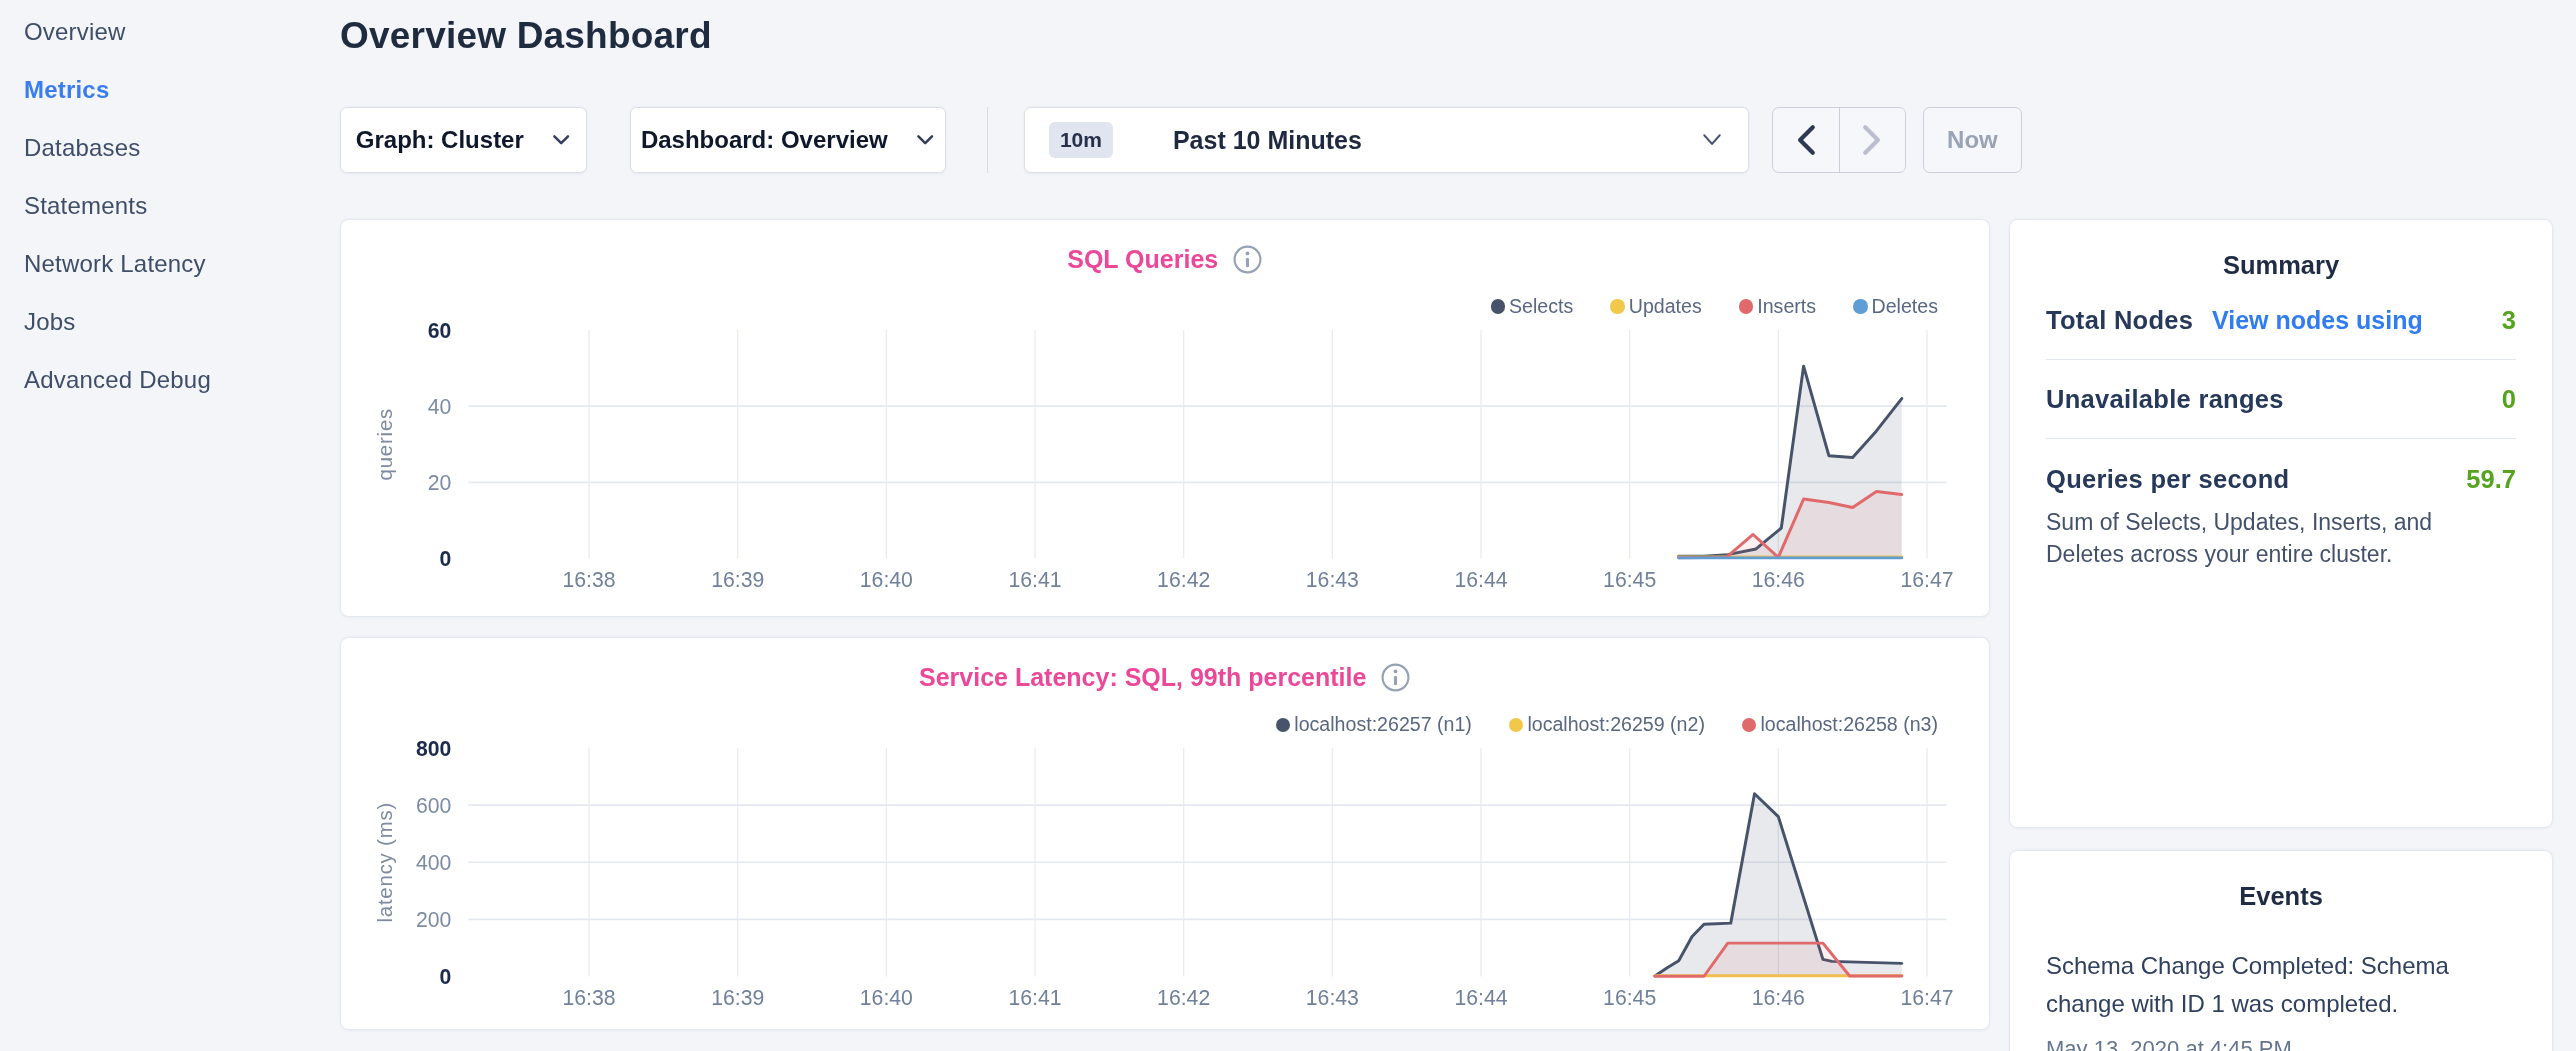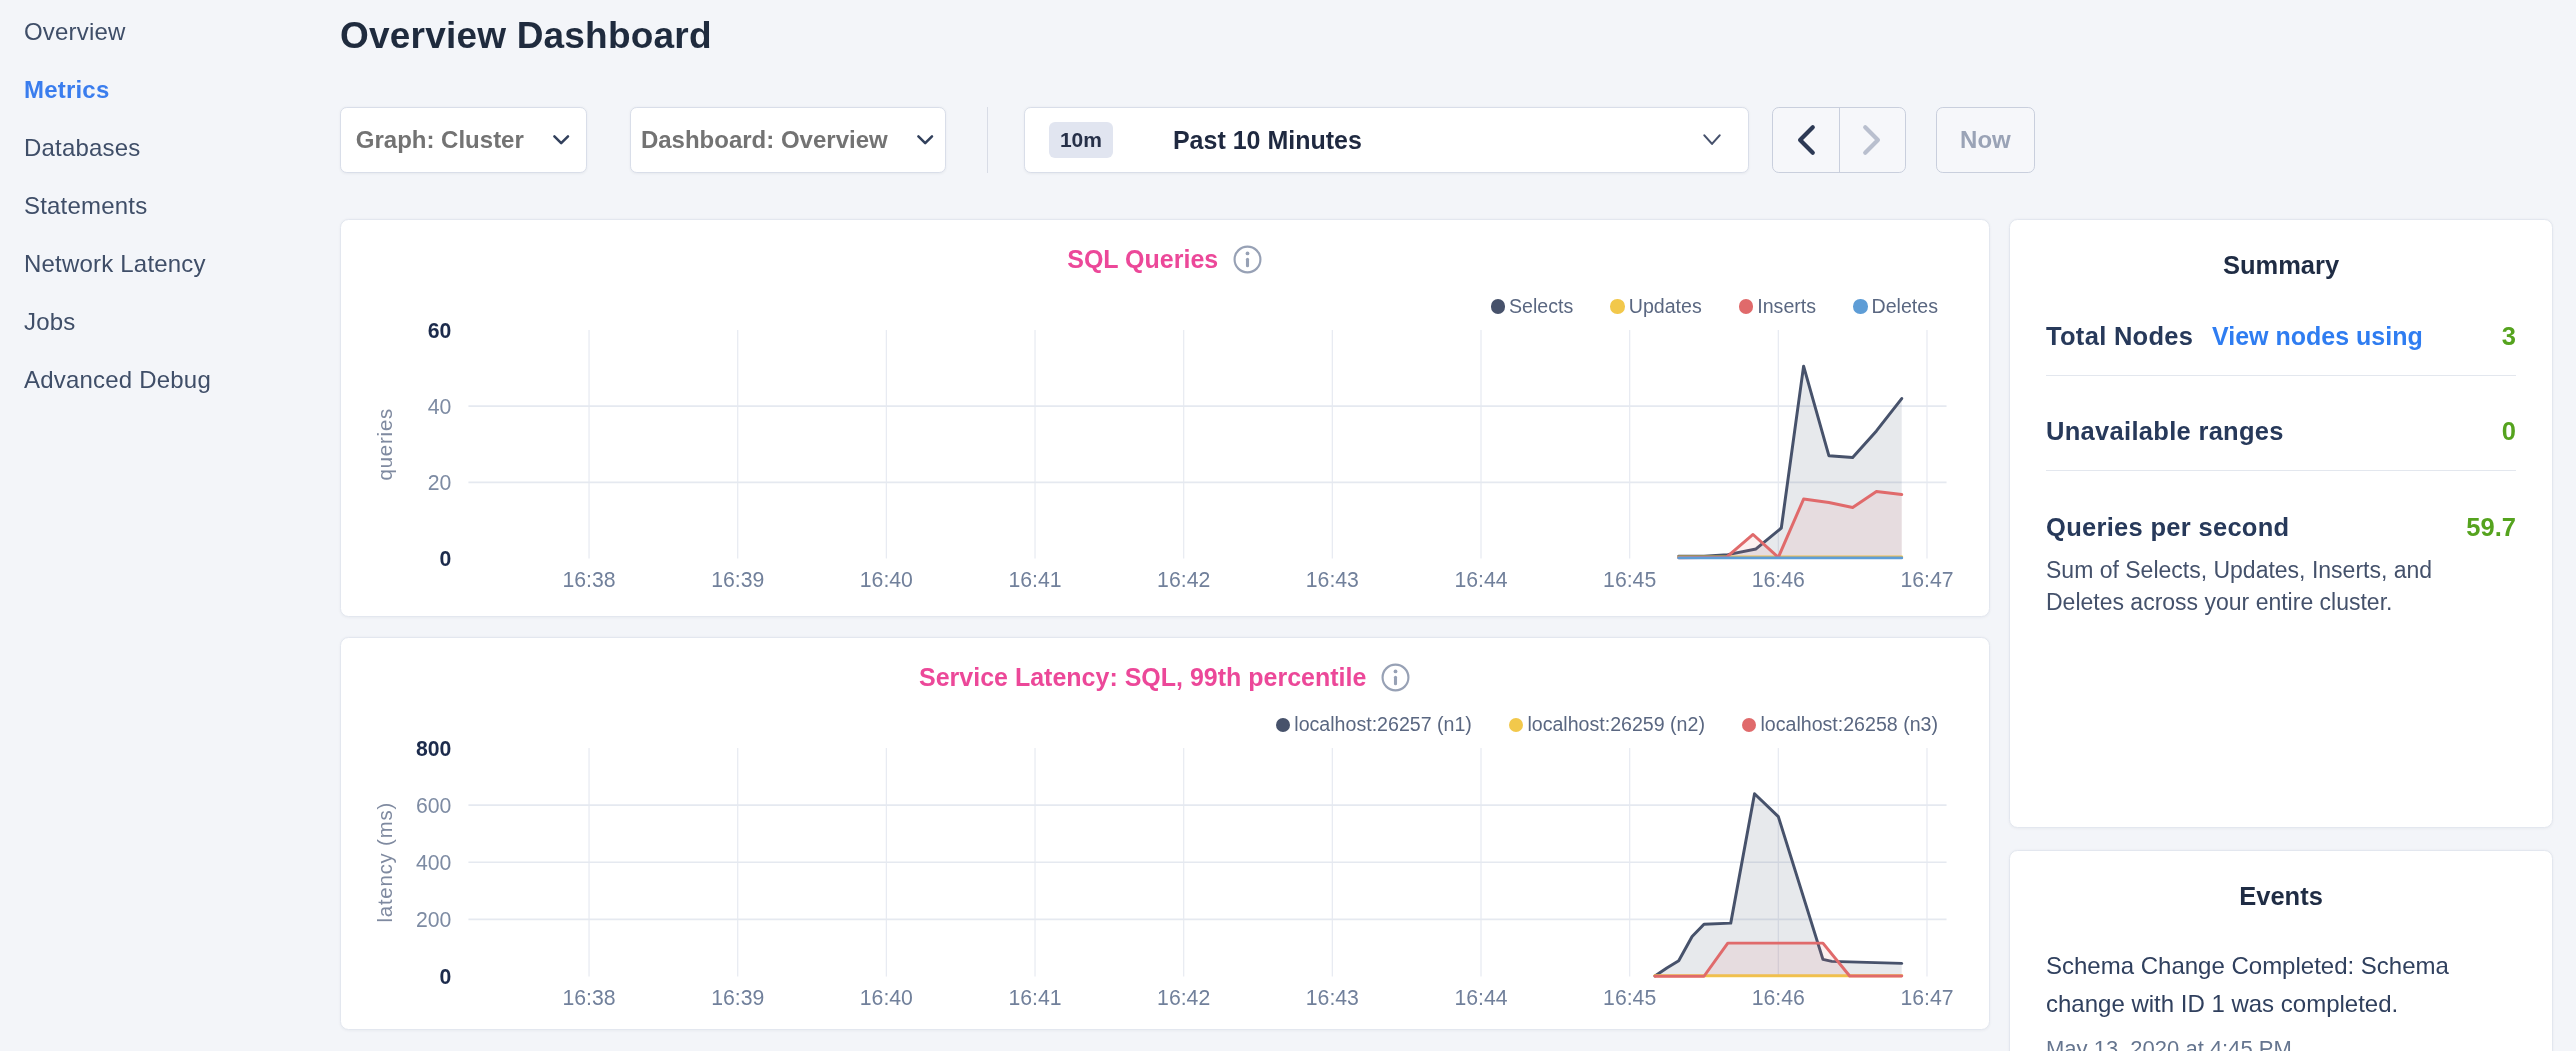--- a/index.html
+++ b/index.html
@@ -20,21 +20,21 @@
   
   .page-title {
     position:absolute; left:340px; top:15.3px;
     font-size:37px; font-weight:600; color:#1f2b3e; letter-spacing:0.2px;
   }
   .toolbar { position:absolute; left:340px; top:107px; height:66px; display:flex; align-items:stretch; }
   .tb-btn {
     background:#fff; border:0.9px solid #d9dee9; border-radius:6.8px;
     box-shadow:0 0.9px 2.6px rgba(35,45,75,.06);
     display:flex; align-items:center; justify-content:center; gap:27px;
-    font-size:24px; font-weight:700; color:#737373; cursor:pointer;
+    font-size:24px; font-weight:700; color:#0f172a; cursor:pointer;
   }
   .graph-btn { width:247px; margin-right:43px; }
   .dash-btn  { width:316px; }
   .tb-divider { width:0.9px; background:#d8dce6; margin:0 36px 0 41px; }
   .timebox {
     width:725px; background:#fff; border:0.9px solid #d9dee9; border-radius:6.8px;
     box-shadow:0 0.9px 2.6px rgba(35,45,75,.06);
     display:flex; align-items:center; padding:0 24px; cursor:pointer;gap:36px;
   }
   .time-badge {
@@ -43,21 +43,21 @@
   }
   .time-label { font-size:25px; font-weight:700; color:#1f2940; }
   .timebox .chev { margin-left:auto; }
   .arrow-group {
     display:flex; margin-left:23px; border:0.9px solid #c9cfdd; border-radius:6.8px;
     overflow:hidden; background:#f6f7fa;
   }
   .arrow-btn { width:66px; display:flex; align-items:center; justify-content:center; cursor:pointer; }
   .arrow-btn + .arrow-btn { border-left:0.9px solid #c9cfdd; }
   .now-btn {
-    margin-left:30px; width:99px; border:0.9px solid #c9cfdd; border-radius:6.8px;
+    margin-left:17px; width:99px; border:0.9px solid #c9cfdd; border-radius:6.8px;
     background:#f6f7fa; display:flex; align-items:center; justify-content:center;
     font-size:24px; font-weight:700; color:#9aa3b6; cursor:default;
   }
   
   .charts-col { position:absolute; left:340px; top:219px; width:1650px; }
   .chart-card {
     position:relative; width:1650px; background:#fff;
     border:0.9px solid #e3e7ef; border-radius:8.5px;
     box-shadow:0 0.9px 2.6px rgba(40,50,80,.05); margin-bottom:20.4px;
   }
@@ -81,21 +81,21 @@
   .panel {
     background:#fff; border:0.9px solid #e3e7ef; border-radius:8.5px;
     box-shadow:0 0.9px 2.6px rgba(40,50,80,.05); padding:0 36px;
   }
   .summary-panel { height:609px; }
   .panel-title { text-align:center; font-size:25.5px; font-weight:700; color:#1f2c44; padding-top:31px; }
   .srow { padding:25.5px 0 24px 0; border-bottom:0.9px solid #e3e7ee; }
   .srow:last-child { border-bottom:none; }
   .summary-panel .srow:first-of-type { margin-top:18.7px; }
   .srow-top { display:flex; align-items:baseline; }
-  .srow-label { font-size:25.5px; font-weight:700; color:#27395a; letter-spacing:0.3px;margin-top:16px; }
+  .srow-label { font-size:25.5px; font-weight:700; color:#27395a; letter-spacing:0.3px; }
   .srow-link { font-size:25px; font-weight:600; color:#2f7df1; margin-left:18.7px; text-decoration:none; cursor:pointer; }
   .srow-value { margin-left:auto; font-size:25.5px; font-weight:700; color:#55a31e; }
   .srow-desc { margin-top:12px; font-size:23px; color:#44516b; line-height:1.42; }
   .events-panel { margin-top:22px; height:340px; }
   .event-item { margin-top:36px; }
   .event-msg { font-size:24px; color:#30405e; line-height:1.6; }
   .event-time { margin-top:12px; font-size:22px; color:#65758f; }
 </style>
 </head>
 <body>

